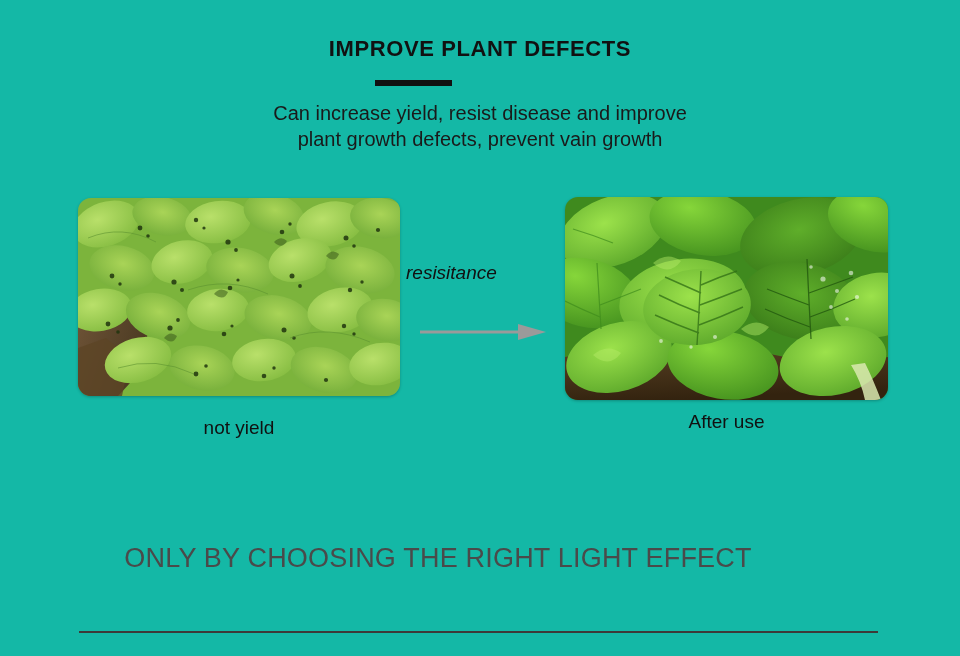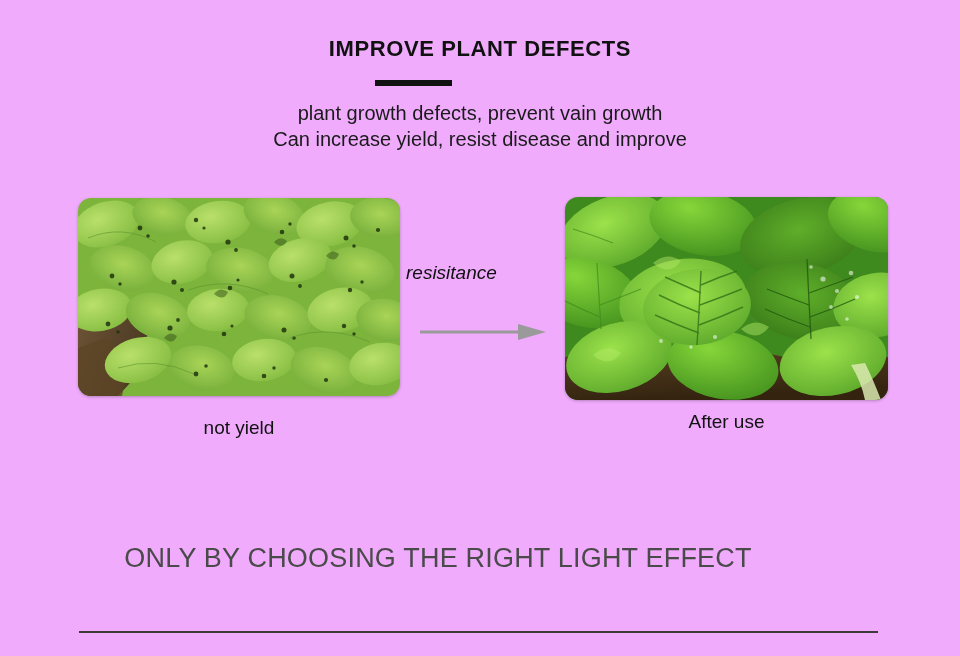--- a/index.html
+++ b/index.html
@@ -12,21 +12,21 @@
     height: 656px;
     position: relative;
     overflow: hidden;
     font-family: "Liberation Sans", sans-serif;
     -webkit-font-smoothing: antialiased;
   }
 
   .page {
     position: absolute;
     inset: 0;
-    background: #f0abfc;
+    background: #14b8a6;
   }
 
   
   .title {
     position: absolute;
     left: 0;
     top: 36px;
     width: 960px;
     text-align: center;
     font-size: 22px;
@@ -130,22 +130,22 @@
 </head>
 <body>
 
 <div class="page">
 
   <div class="title">IMPROVE PLANT DEFECTS</div>
 
   <div class="title-rule"></div>
 
   <div class="subtitle">
+    <span class="line">Can increase yield, resist disease and improve</span>
     <span class="line">plant growth defects, prevent vain growth</span>
-    <span class="line">Can increase yield, resist disease and improve</span>
   </div>
 
   <div class="photo photo-left">
     <svg viewBox="0 0 322 198" preserveAspectRatio="none">
       <defs>
         <linearGradient id="soilL" x1="0" y1="0" x2="1" y2="0.4">
           <stop offset="0%" stop-color="#6e5336"></stop>
           <stop offset="100%" stop-color="#4a3a22"></stop>
         </linearGradient>
         <radialGradient id="leafLA" cx="0.4" cy="0.35" r="0.8">

